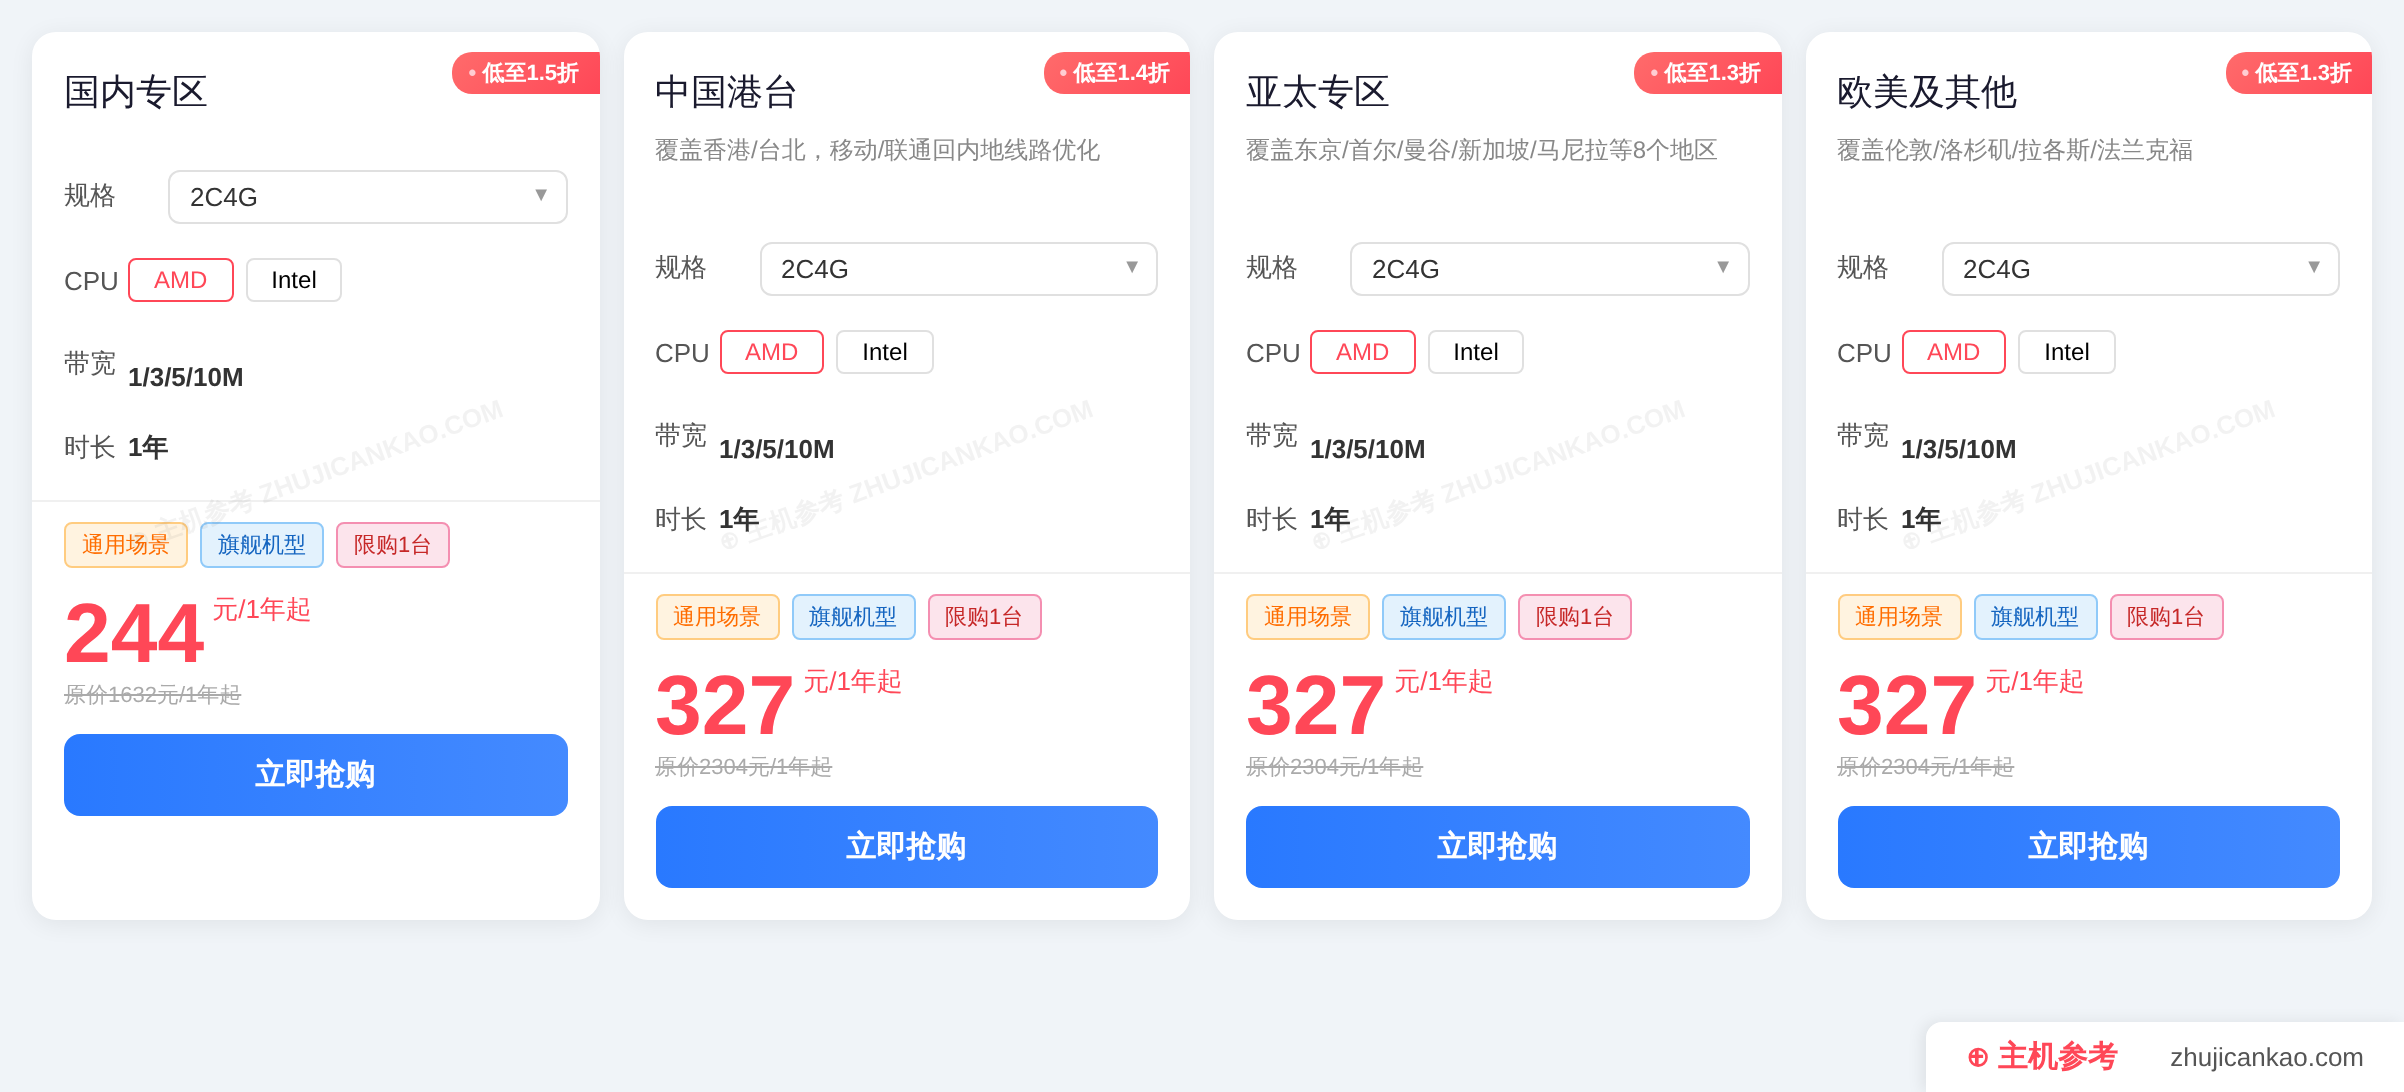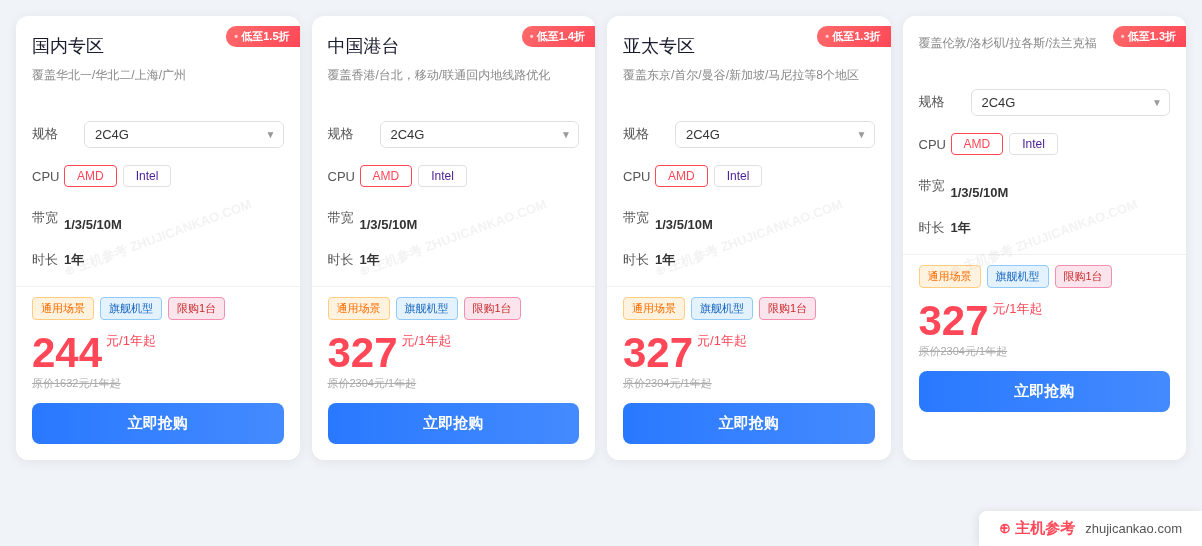--- a/index.html
+++ b/index.html
@@ -102,21 +102,21 @@
       display: flex;
       gap: 6px;
     }
     .cpu-btn {
       border: 1px solid #e0e0e0;
       border-radius: 4px;
       padding: 3px 12px;
       font-size: 12px;
       cursor: pointer;
       background: #fff;
-      color: #4c1d95;
+      color: #000000;
     }
     .cpu-btn.active {
       border-color: #ff4757;
       color: #ff4757;
       background: #fff;
     }
     .bandwidth-value {
       font-size: 13px;
       color: #333;
       font-weight: 600;
@@ -211,41 +211,40 @@
     .footer-bar {
       position: fixed;
       bottom: 0;
       right: 0;
       background: #fff;
       padding: 8px 20px;
       font-size: 13px;
       color: #555;
       display: flex;
       align-items: center;
-      gap: 10px;
+      gap: 26px;
       box-shadow: -2px 0 8px rgba(0,0,0,0.08);
       border-radius: 8px 0 0 0;
       margin-top: 24px;
     }
     .footer-logo {
       font-weight: bold;
       color: #ff4757;
       font-size: 15px;
     }
   </style>
 </head>
 <body>
 
 <div class="cards-container">
     <div class="card">
     <div class="watermark">⊕ 主机参考 ZHUJICANKAO.COM</div>
     <div class="card-badge">低至1.5折</div>
     <div class="card-header">
       <div class="card-title">国内专区</div>
-      <div class="card-desc">覆盖华北一/华北二/上海/广州</div>
     </div>
     <div class="card-body">
       <div class="field-row">
         <span class="field-label">规格</span>
         <div class="select-wrap">
           <select class="select-box">
             <option>2C4G</option>
           </select>
           <span class="select-arrow">▼</span>
         </div>
@@ -374,20 +373,21 @@
         <span class="price-unit">元/1年起</span>
       </div>
       <div class="price-original">原价2304元/1年起</div>
     </div>
     <button class="buy-btn">立即抢购</button>
   </div>
     <div class="card">
     <div class="watermark">⊕ 主机参考 ZHUJICANKAO.COM</div>
     <div class="card-badge">低至1.3折</div>
     <div class="card-header">
+      <div class="card-title">欧美及其他</div>
       <div class="card-desc">覆盖伦敦/洛杉矶/拉各斯/法兰克福</div>
     </div>
     <div class="card-body">
       <div class="field-row">
         <span class="field-label">规格</span>
         <div class="select-wrap">
           <select class="select-box">
             <option>2C4G</option>
           </select>
           <span class="select-arrow">▼</span>

